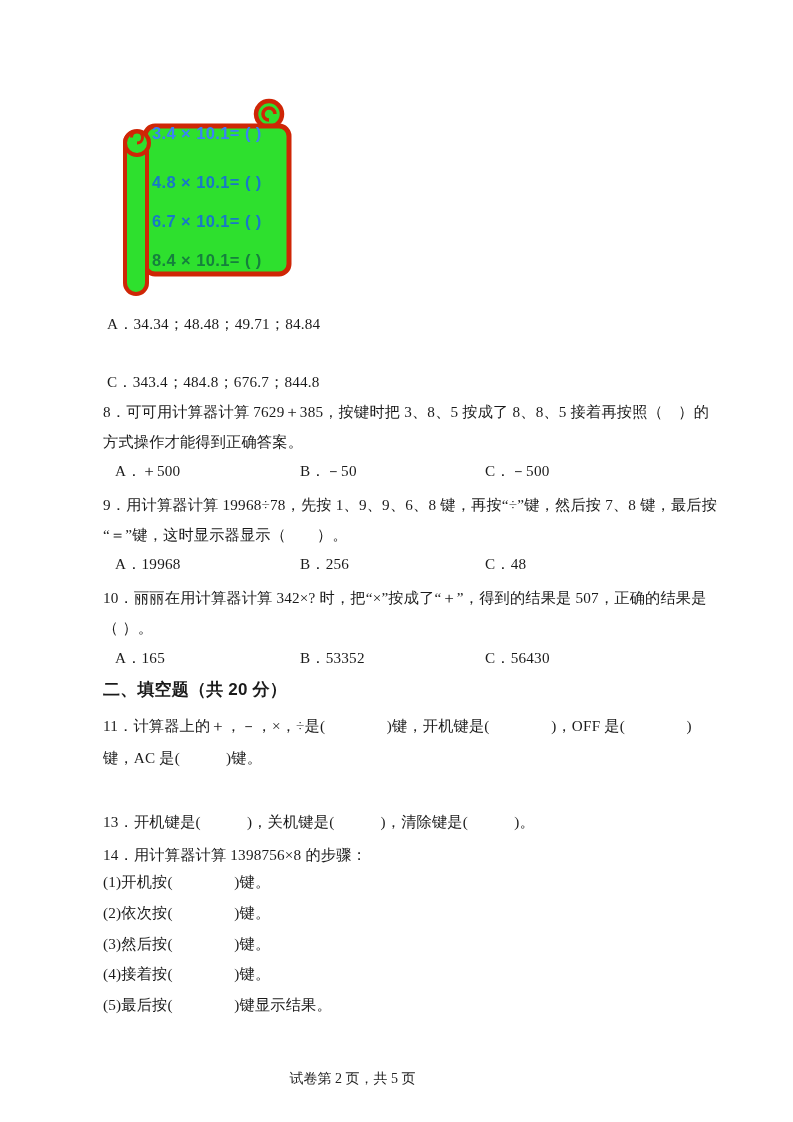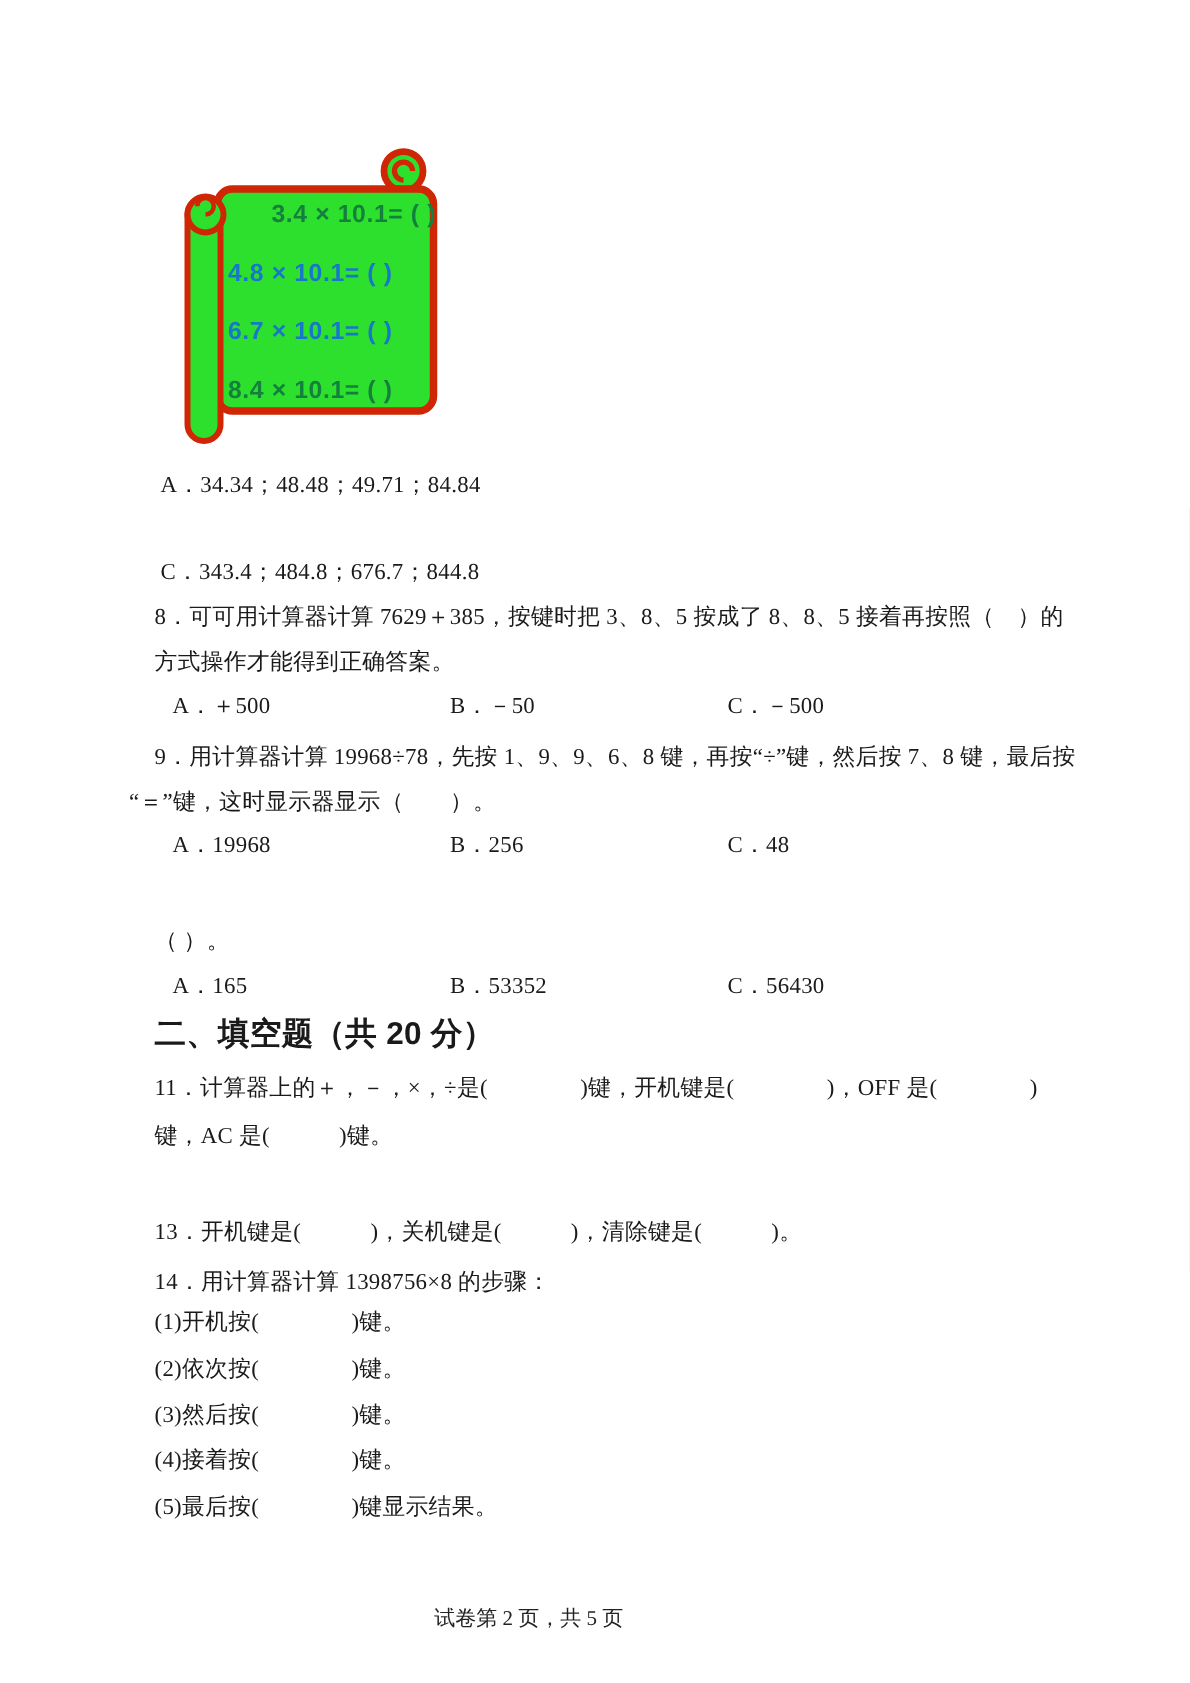--- a/index.html
+++ b/index.html
@@ -14,21 +14,21 @@
   }
   .line{
     position:absolute;
     white-space:nowrap;
     font-size:15.2px;
     line-height:19px;
     letter-spacing:0.2px;
   }
   .section-title{
     font-weight:bold;
-    font-size:21px;
+    font-size:17px;
     font-family:"Liberation Sans","DejaVu Sans",sans-serif;
   }
   .scroll-svg{position:absolute;left:116px;top:98px;width:180px;height:204px;}
   .scroll-line{
     position:absolute;
     left:152px;
     white-space:nowrap;
     font-family:"Liberation Sans","DejaVu Sans",sans-serif;
     font-size:16.5px;
     font-weight:600;
@@ -52,40 +52,41 @@
     <circle cx="153" cy="16" r="13" fill="#2ee02e" stroke="#cf2606" stroke-width="4.5"></circle>
     <path d="M153,22 a6,6 0 1,1 6,-6" fill="none" stroke="#cf2606" stroke-width="3.5"></path>
 
     <rect x="29" y="28" width="144" height="148" rx="10" fill="#2ee02e" stroke="#cf2606" stroke-width="5"></rect>
 
     <rect x="9" y="34" width="22" height="162" rx="11" fill="#2ee02e" stroke="#cf2606" stroke-width="4"></rect>
 
     <circle cx="21" cy="45" r="12" fill="#2ee02e" stroke="#cf2606" stroke-width="4"></circle>
     <path d="M21,45 a5.5,5.5 0 1,0 -5.5,-5.5" fill="none" stroke="#cf2606" stroke-width="3"></path>
   </svg>
-  <div class="scroll-line" style="top:134px;color:#15803d;margin-left:29px;">3.4 × 10.1= (  )</div>
+  <div class="scroll-line" style="top:124px;color:#3b82f6;">3.4 × 10.1= (  )</div>
   <div class="scroll-line" style="top:173px;color:#1878c8;">4.8 × 10.1= (  )</div>
   <div class="scroll-line" style="top:212px;color:#1878c8;">6.7 × 10.1= (  )</div>
   <div class="scroll-line" style="top:251px;color:#15803d;">8.4 × 10.1= (  )</div>
 
   <div class="line" style="left:107px;top:314px;">A．34.34；48.48；49.71；84.84</div>
   <div class="line" style="left:107px;top:372px;">C．343.4；484.8；676.7；844.8</div>
 
   <div class="line" style="left:103px;top:402px;">8．可可用计算器计算 7629＋385，按键时把 3、8、5 按成了 8、8、5 接着再按照（　）的</div>
   <div class="line" style="left:103px;top:432px;">方式操作才能得到正确答案。</div>
   <div class="line" style="left:115px;top:461px;">A．＋500</div>
   <div class="line" style="left:300px;top:461px;">B．－50</div>
   <div class="line" style="left:485px;top:461px;">C．－500</div>
 
   <div class="line" style="left:103px;top:495px;">9．用计算器计算 19968÷78，先按 1、9、9、6、8 键，再按“÷”键，然后按 7、8 键，最后按</div>
-  <div class="line" style="left:86px;top:525px;text-align:right;">“＝”键，这时显示器显示（　　）。</div>
+  <div class="line" style="left:103px;top:525px;text-align:right;">“＝”键，这时显示器显示（　　）。</div>
   <div class="line" style="left:115px;top:554px;">A．19968</div>
   <div class="line" style="left:300px;top:554px;">B．256</div>
   <div class="line" style="left:485px;top:554px;">C．48</div>
 
+  <div class="line" style="left:103px;top:588px;">10．丽丽在用计算器计算 342×? 时，把“×”按成了“＋”，得到的结果是 507，正确的结果是</div>
   <div class="line" style="left:103px;top:618px;">（ ）。</div>
   <div class="line" style="left:115px;top:648px;">A．165</div>
   <div class="line" style="left:300px;top:648px;">B．53352</div>
   <div class="line" style="left:485px;top:648px;">C．56430</div>
 
   <div class="line section-title" style="left:103px;top:680px;">二、填空题（共 20 分）</div>
 
   <div class="line" style="left:103px;top:716px;">11．计算器上的＋，－，×，÷是(　　　　)键，开机键是(　　　　)，OFF 是(　　　　)</div>
   <div class="line" style="left:103px;top:748px;">键，AC 是(　　　)键。</div>
 

